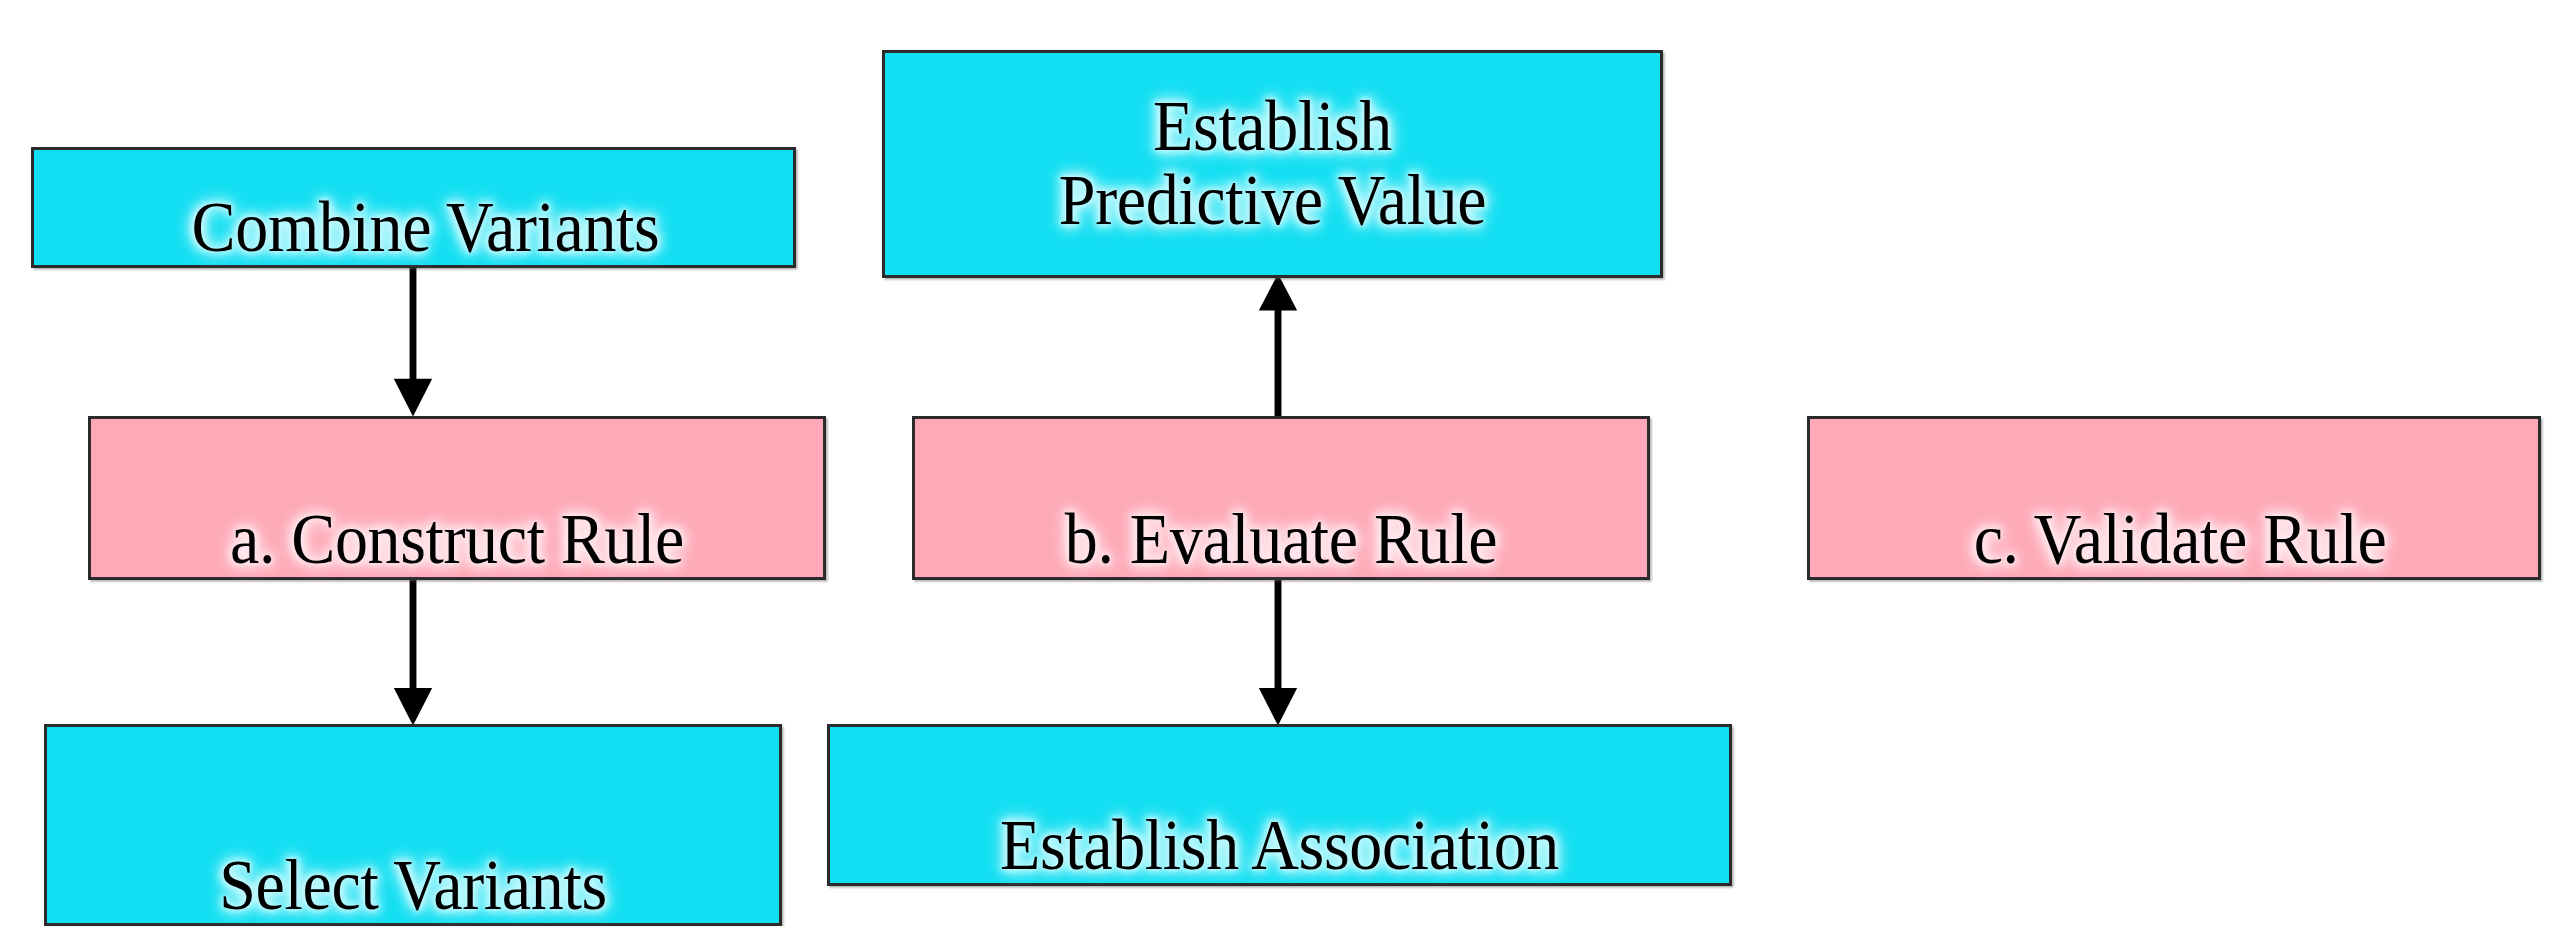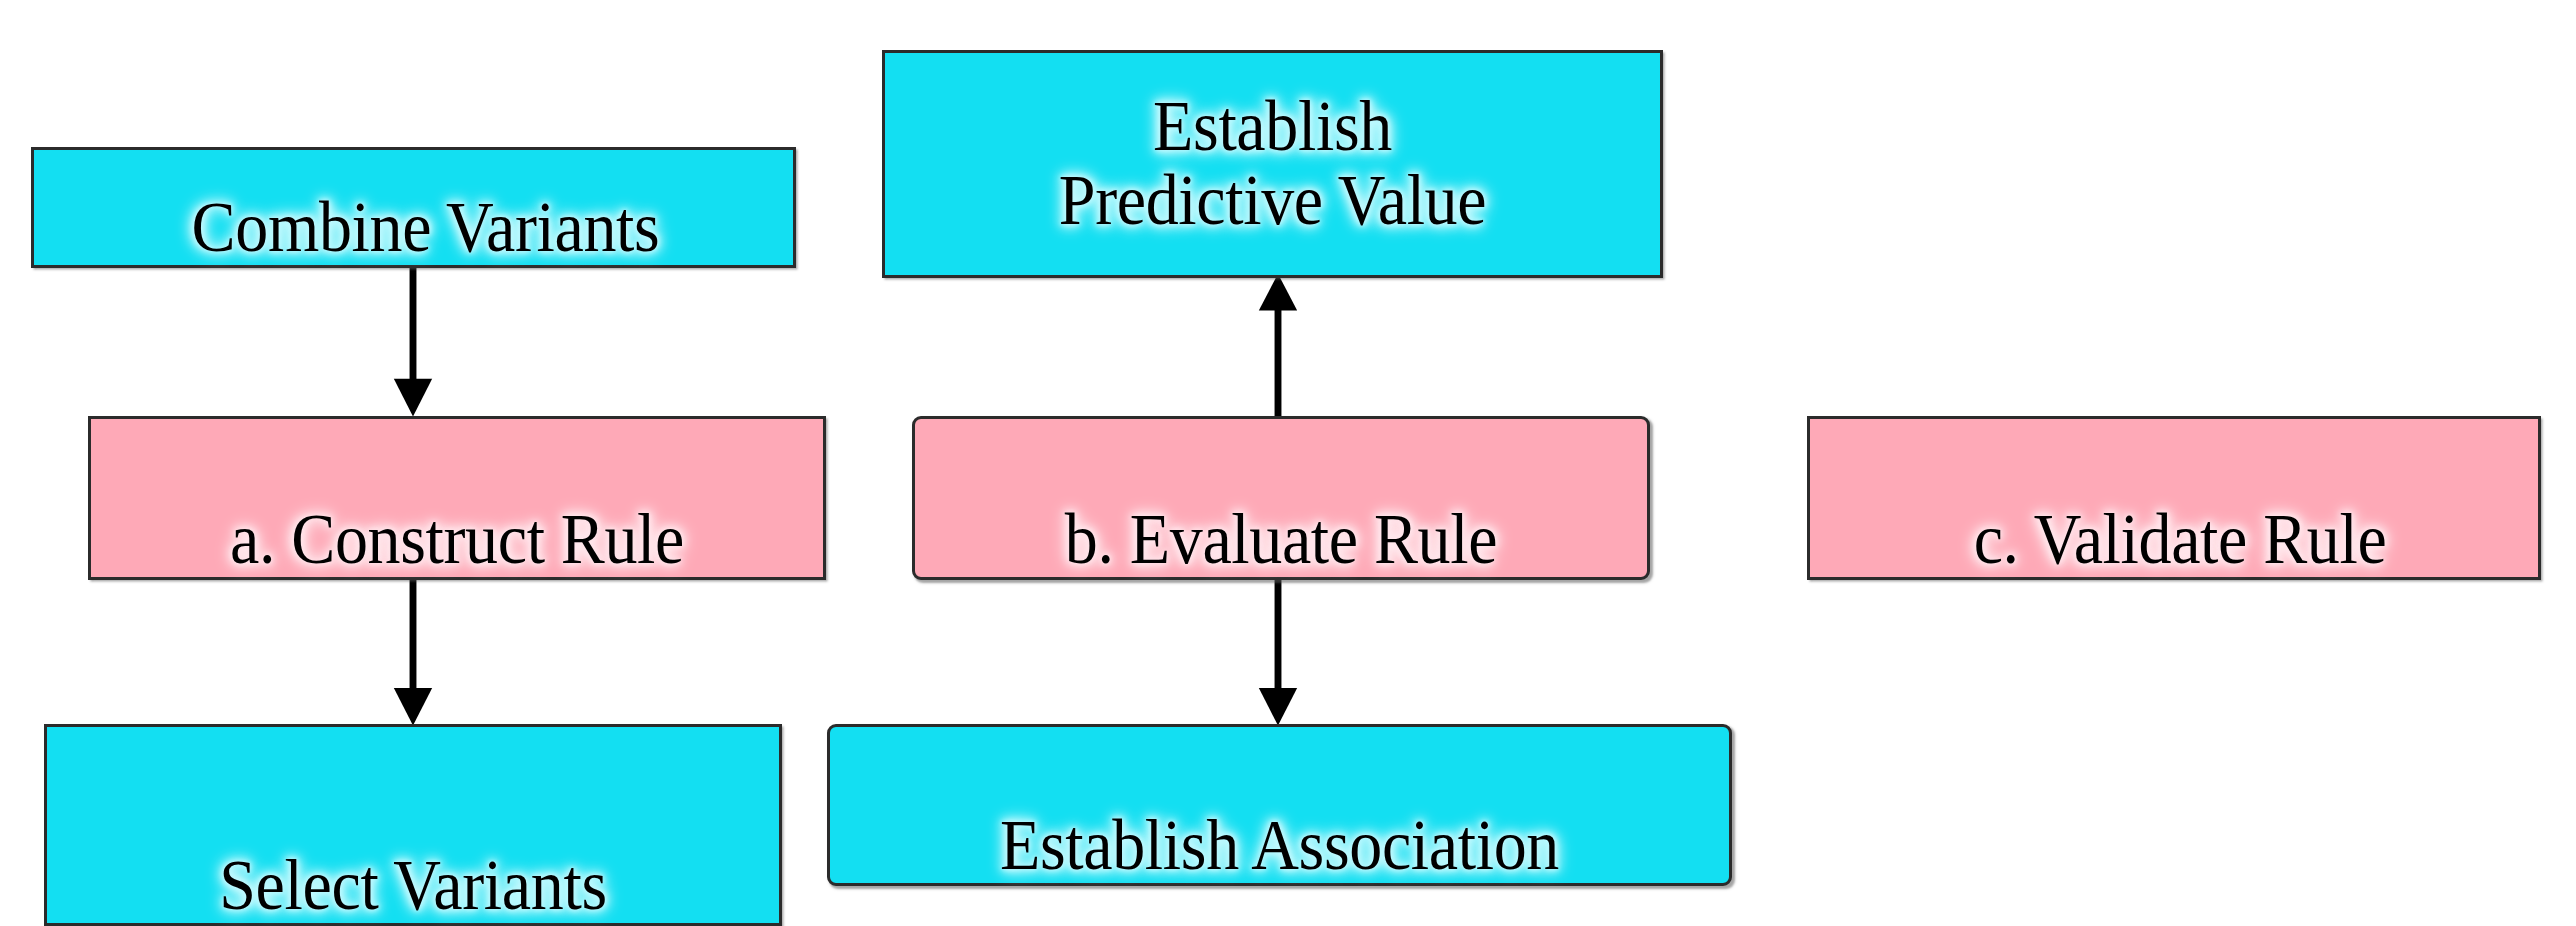--- a/index.html
+++ b/index.html
@@ -78,25 +78,25 @@
 
   <div class="node cyan" style="left:44px; top:724px; width:738px; height:202px; font-size:71px;">
     <span class="lbl">Select Variants</span>
   </div>
 
   <div class="node cyan" style="left:882px; top:50px; width:781px; height:228px; font-size:71px; flex-direction:column;">
     <span class="lbl">Establish</span>
     <span class="lbl">Predictive Value</span>
   </div>
 
-  <div class="node pink" style="left:912px; top:416px; width:738px; height:164px; font-size:71px;border-radius:9px;">
+  <div class="node pink" style="left:912px; top:416px; width:738px; height:164px; font-size:71px;">
     <span class="lbl">b. Evaluate Rule</span>
   </div>
 
-  <div class="node cyan" style="left:827px; top:724px; width:905px; height:162px; font-size:71px;border-radius:9px;">
+  <div class="node cyan" style="left:827px; top:724px; width:905px; height:162px; font-size:71px;">
     <span class="lbl">Establish Association</span>
   </div>
 
   <div class="node pink" style="left:1807px; top:416px; width:734px; height:164px; font-size:71px;padding-left:12px;">
     <span class="lbl">c. Validate Rule</span>
   </div>
 
   <div class="arrow" style="left:390px; top:263px; width:46px; height:155px;">
     <svg width="46" height="155" viewBox="0 0 60 200">
       <line x1="30" y1="0" x2="30" y2="163" stroke="#000000" stroke-width="9"></line>

